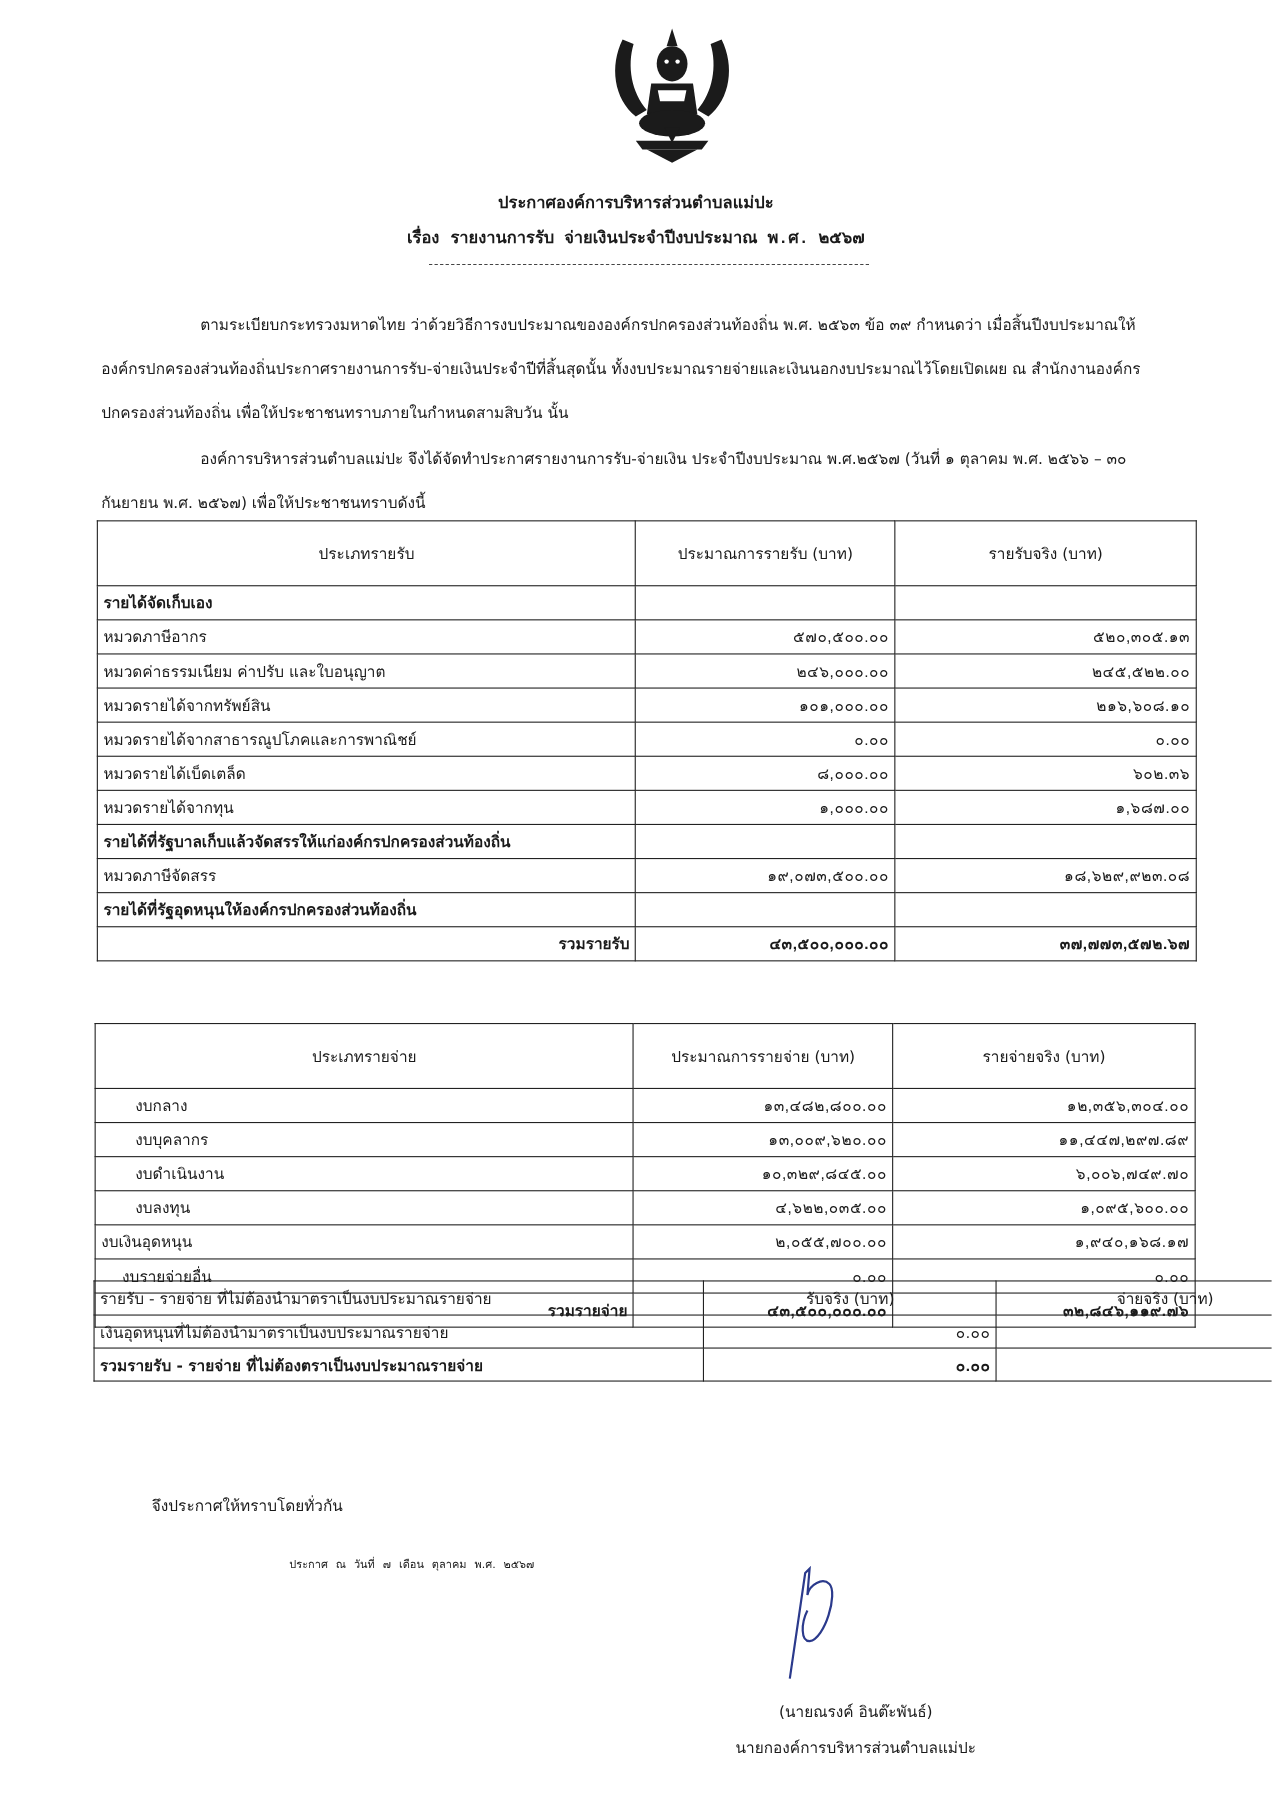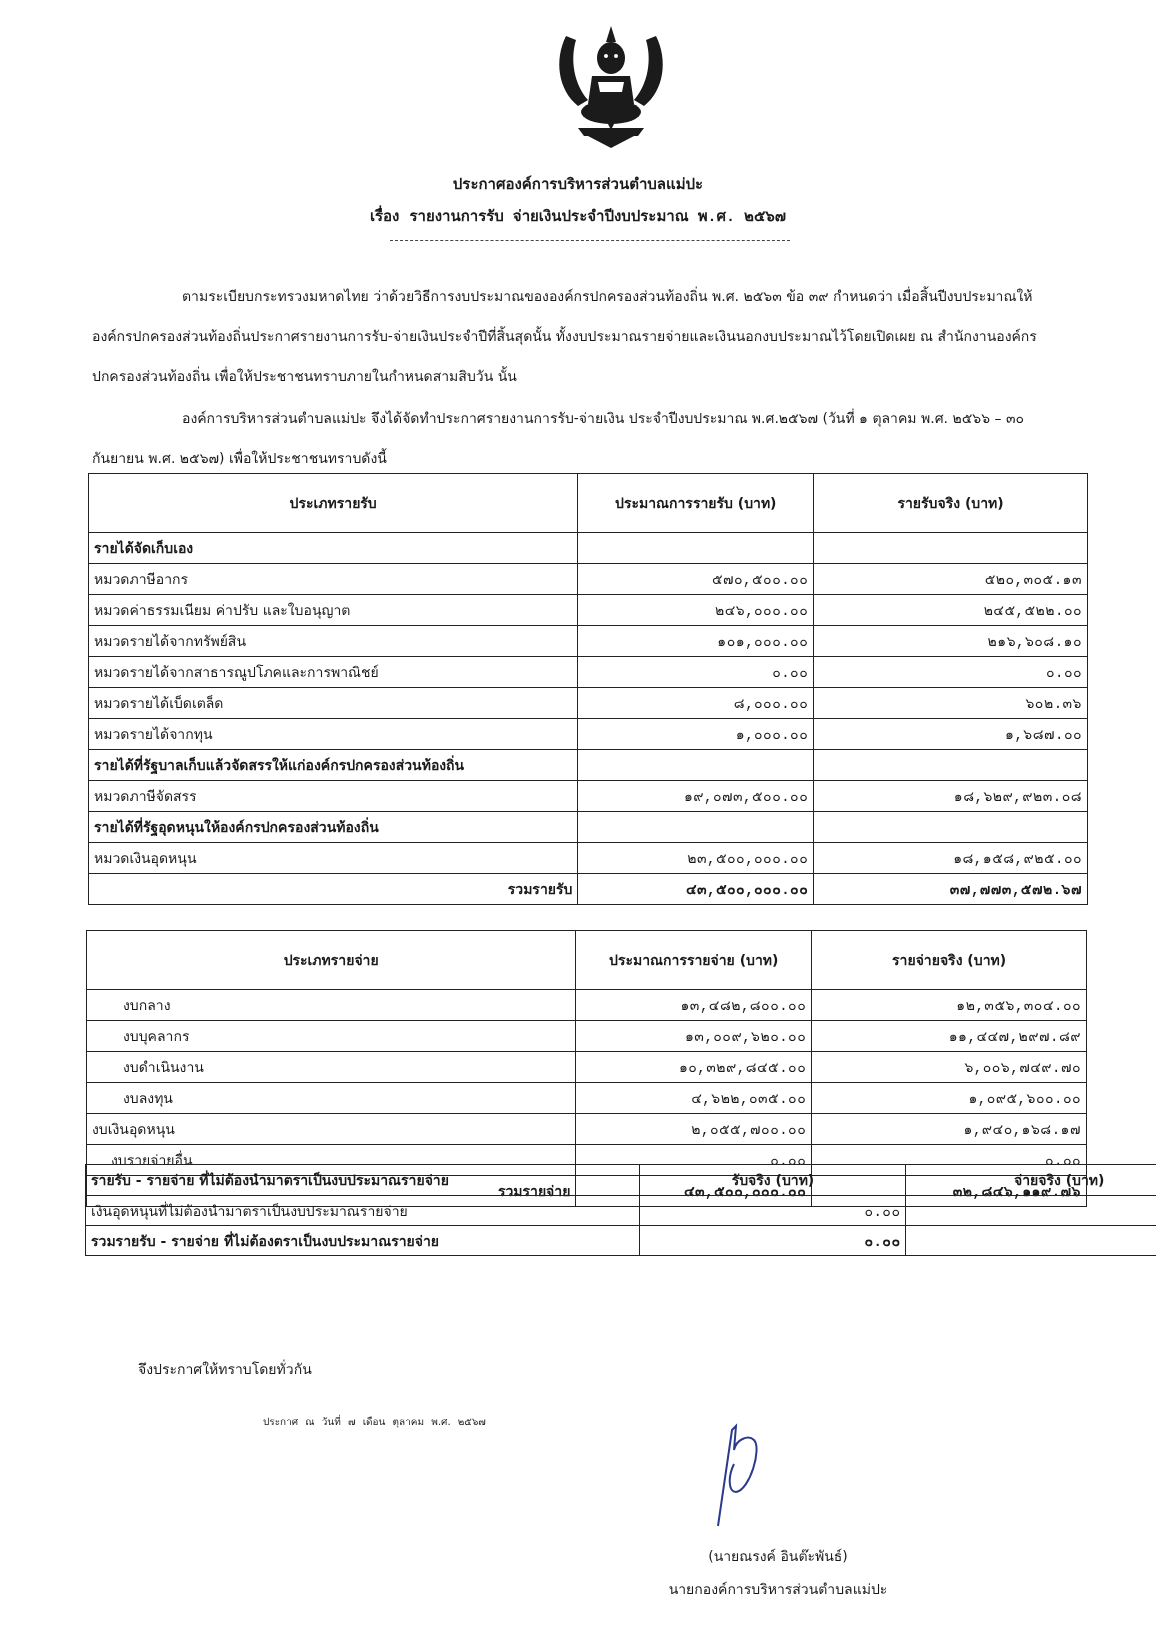--- a/index.html
+++ b/index.html
@@ -14,22 +14,22 @@
   .title2 { top: 204px; }
   .title2 .gap { display: inline-block; width: 10px; }
   .dashline { position: absolute; left: 390px; top: 240px; width: 400px; border-top: 1px dashed #444; }
   .para { position: absolute; left: 92px; width: 970px; font-size: 14px; line-height: 40px; }
   .para1 { top: 276px; }
   .para2 { top: 398px; }
   .indent { display: inline-block; width: 90px; }
 
   table { position: absolute; border-collapse: collapse; font-size: 14px; }
   td, th { border: 1.5px solid #222; padding: 0 5px; height: 30px; }
-  th { font-weight: bold; height: 58px; text-align: center; margin-left: 46px; }
-  .num { text-align: right; font-family: Liberation Mono, monospace; font-size: 14px; letter-spacing: 0.5px; }
+  th { font-weight: normal; height: 58px; text-align: center; margin-left: 46px; }
+  .num { text-align: right; font-family: Liberation Sans, sans-serif; font-size: 14px; letter-spacing: 0.5px; }
   .bold { font-weight: bold; }
   .sub { }
   .right { text-align: right; }
 
   #income { left: 88px; top: 473px; width: 1000px; }
   #expense { left: 86px; top: 930px; width: 1001px; border-radius: 27px; }
   #offbudget { left: 85px; top: 1164px; width: 1128px; }
   #offbudget th { height: 30px; }
   #offbudget td { height: 29px; }
 
@@ -128,25 +128,20 @@
         <td class="sub">หมวดภาษีจัดสรร</td>
         <td class="num">๑๙,๐๗๓,๕๐๐.๐๐</td>
         <td class="num">๑๘,๖๒๙,๙๒๓.๐๘</td>
       </tr>
     <tr>
         <td class="bold">รายได้ที่รัฐอุดหนุนให้องค์กรปกครองส่วนท้องถิ่น</td>
         <td class="num"></td>
         <td class="num"></td>
       </tr>
     <tr>
-        <td class="sub">หมวดเงินอุดหนุน</td>
-        <td class="num">๒๓,๕๐๐,๐๐๐.๐๐</td>
-        <td class="num">๑๘,๑๕๘,๙๒๕.๐๐</td>
-      </tr>
-    <tr>
         <td class="bold right">รวมรายรับ</td>
         <td class="num bold">๔๓,๕๐๐,๐๐๐.๐๐</td>
         <td class="num bold">๓๗,๗๗๓,๕๗๒.๖๗</td>
       </tr>
   </tbody>
 </table>
 
 <table id="expense">
   <colgroup>
       <col style="width:490px">

